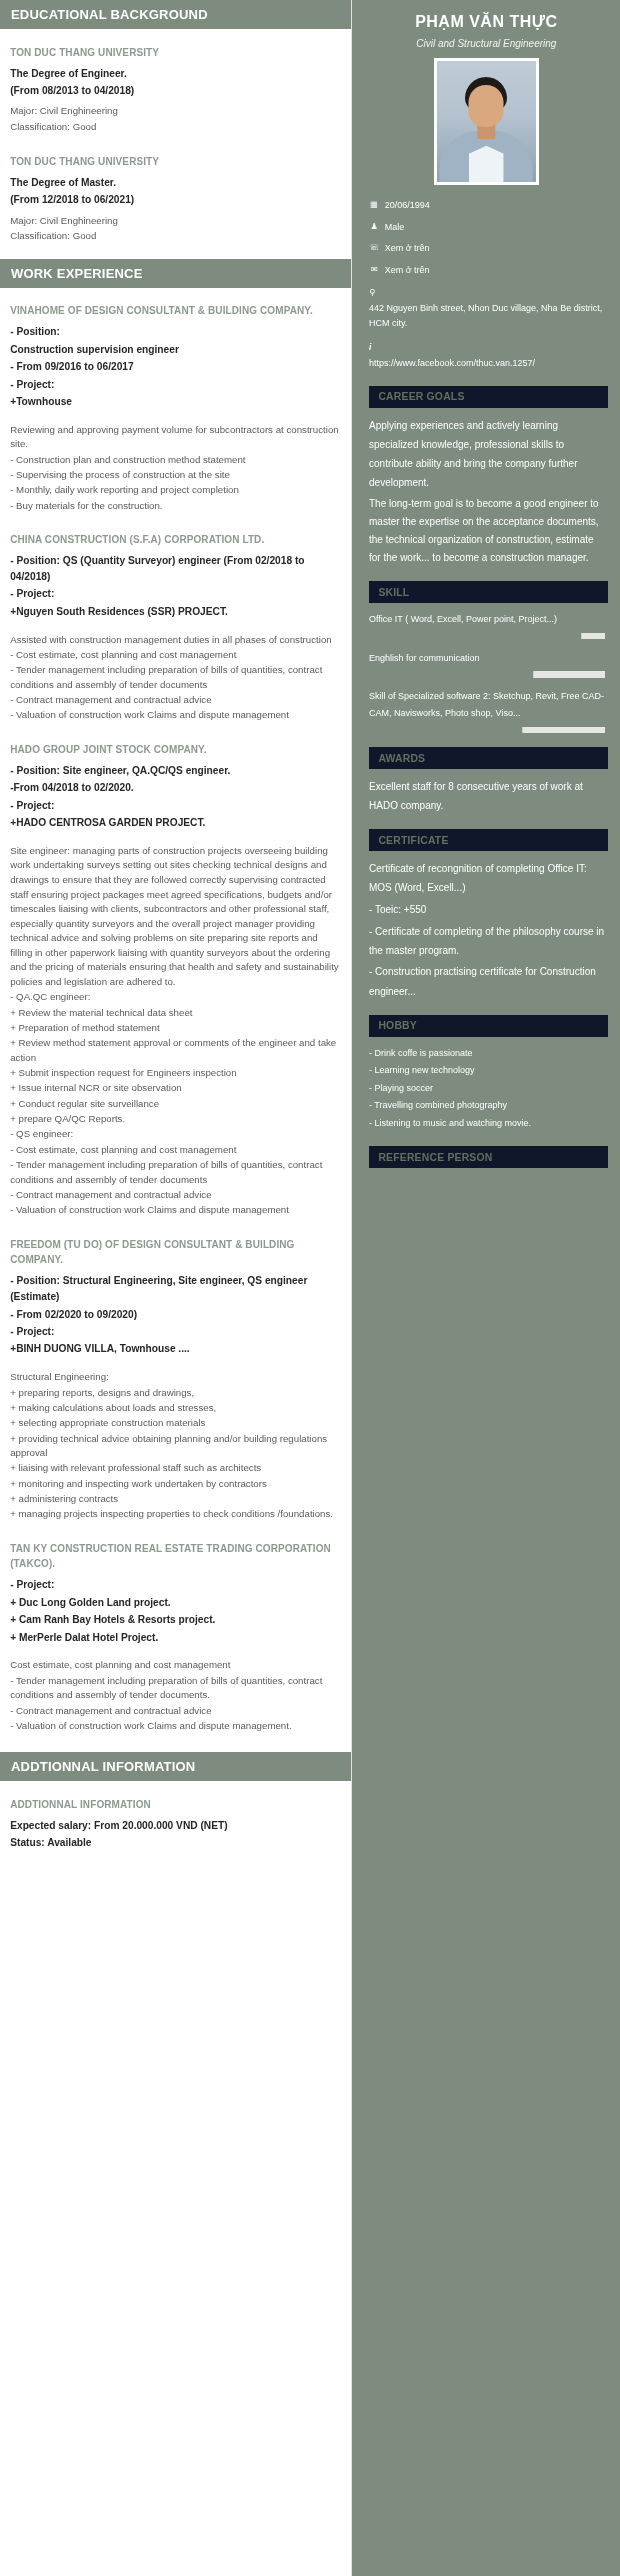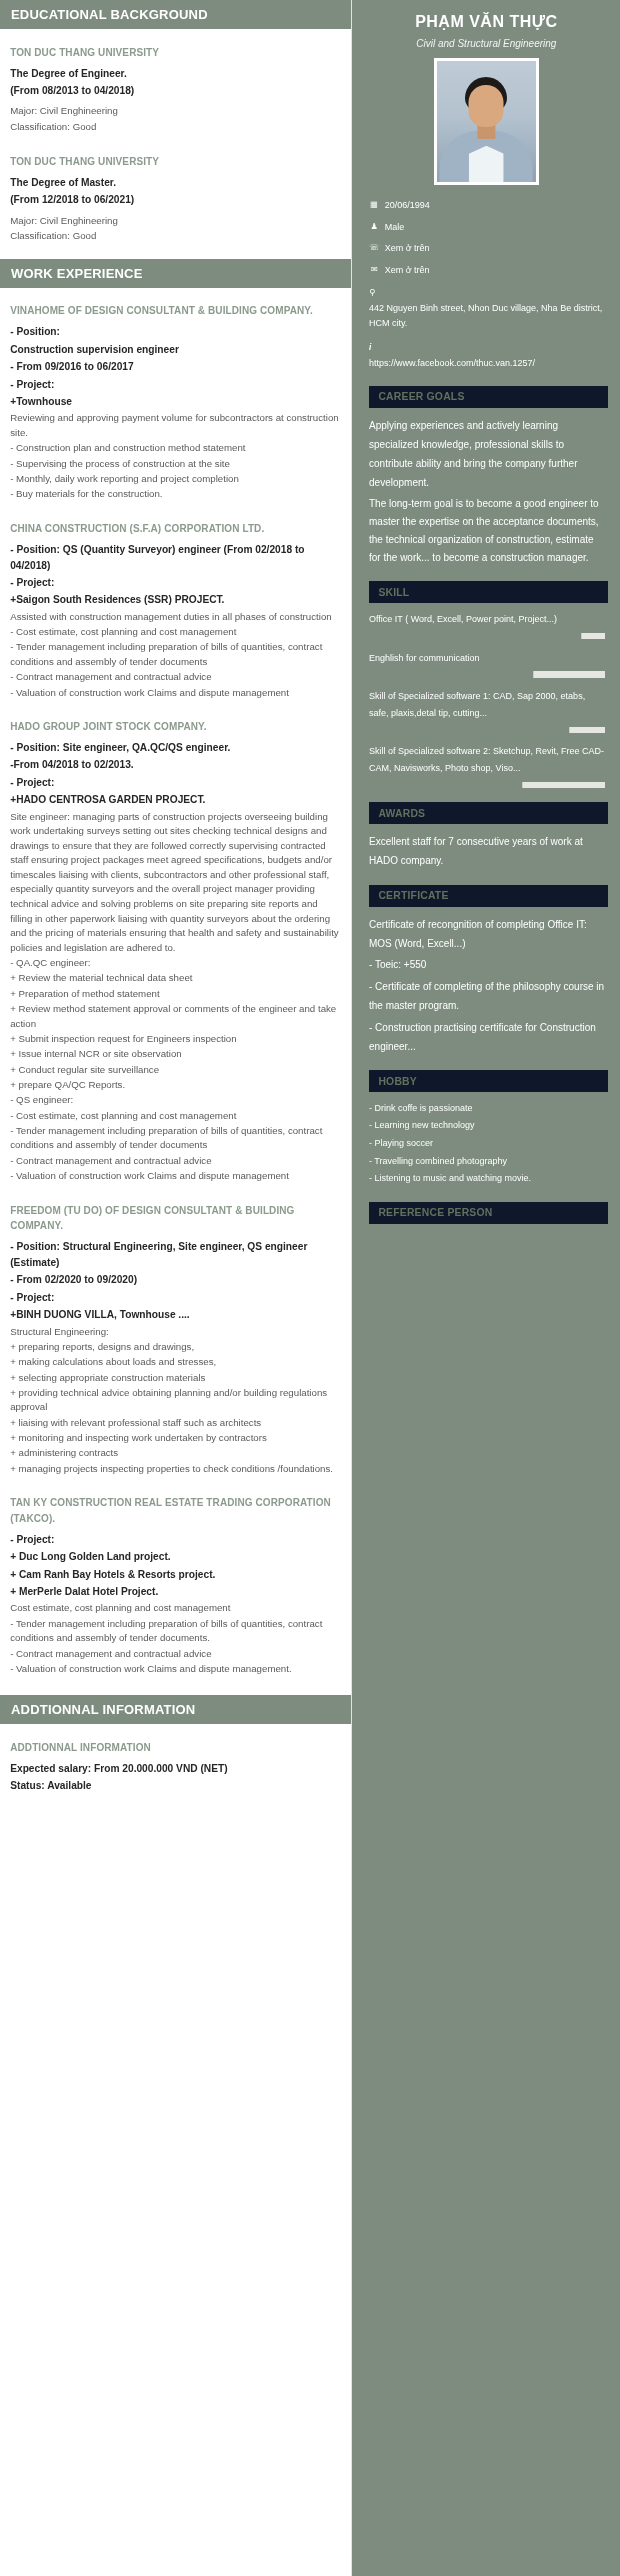--- a/index.html
+++ b/index.html
@@ -54,21 +54,21 @@
   }
   .plain-line {
     color: #5a5a5a;
     font-size: 9.7px;
     line-height: 1.5;
     margin: 0 0 0.8px 0;
   }
   .edu-gap { height: 11px; }
   .blk-gap { height: 10.2px; }
   .exp-block { margin-bottom: 3.1px; }
-  .exp-bullets { margin-top: 1px; }
+  .exp-bullets { margin-top: 13px; }
 
   
   .right-col {
     width: 291px;
     background: #7e8c80;
     color: #ffffff;
     padding: 0 0 13px 0;
   }
   .name-wrap { padding: 11px 11px 0 11px; text-align: center; }
   .cv-name {
@@ -240,34 +240,34 @@
             <div class="plain-line">- Supervising the process of construction at the site</div>
             <div class="plain-line">- Monthly, daily work reporting and project completion</div>
             <div class="plain-line">- Buy materials for the construction.</div>
           </div>
           <div class="blk-gap"></div>
         </div>
         <div class="exp-block">
           <div class="org-name">CHINA CONSTRUCTION (S.F.A) CORPORATION LTD.</div>
           <div class="bold-line">- Position: QS (Quantity Surveyor) engineer (From 02/2018 to 04/2018)</div>
           <div class="bold-line">- Project:</div>
-          <div class="bold-line">+Saigon South Residences (SSR) PROJECT.</div>
+          <div class="bold-line">+Nguyen South Residences (SSR) PROJECT.</div>
           <div class="exp-bullets">
             <div class="plain-line">  Assisted with construction management duties in all phases of construction</div>
             <div class="plain-line">- Cost estimate, cost planning and cost management</div>
             <div class="plain-line">- Tender management including preparation of bills of quantities, contract conditions and assembly of tender documents</div>
             <div class="plain-line">- Contract management and contractual advice</div>
             <div class="plain-line">- Valuation of construction work Claims and dispute management</div>
           </div>
           <div class="blk-gap"></div>
         </div>
         <div class="exp-block">
           <div class="org-name">HADO GROUP JOINT STOCK COMPANY.</div>
           <div class="bold-line">- Position: Site engineer,  QA.QC/QS engineer.</div>
-          <div class="bold-line">-From 04/2018 to 02/2013.</div>
+          <div class="bold-line">-From 04/2018 to 02/2020.</div>
           <div class="bold-line">- Project:</div>
           <div class="bold-line">+HADO CENTROSA GARDEN PROJECT.</div>
           <div class="exp-bullets">
             <div class="plain-line">   Site engineer: managing parts of construction projects overseeing building work undertaking surveys setting out sites checking technical designs and drawings to ensure that they are followed correctly supervising contracted staff ensuring project packages meet agreed specifications, budgets and/or timescales liaising with clients, subcontractors and other professional staff, especially quantity surveyors and the overall project manager providing technical advice and solving problems on site preparing site reports and filling in other paperwork liaising with quantity surveyors about the ordering and the pricing of materials ensuring that health and safety and sustainability policies and legislation are adhered to.</div>
             <div class="plain-line">- QA.QC engineer:</div>
             <div class="plain-line">+ Review the material technical data sheet</div>
             <div class="plain-line">+ Preparation of method statement</div>
             <div class="plain-line">+ Review method statement approval or comments of the engineer and take action</div>
             <div class="plain-line">+ Submit inspection request for Engineers inspection</div>
             <div class="plain-line">+ Issue internal NCR or site observation</div>
@@ -380,35 +380,29 @@
             <div class="skill-fill" style="width: 90%;"></div>
           </div>
         </div>
         <div class="skill-item">
           <div class="skill-label">Enghlish for communication</div>
           <div class="skill-bar">
             <div class="skill-fill" style="width: 70%;"></div>
           </div>
         </div>
         <div class="skill-item">
-          <div class="skill-label">Skill of Specialized software 1: CAD, Sap 2000, etabs, safe, plaxis,detal tip, cutting...</div>
-          <div class="skill-bar">
-            <div class="skill-fill" style="width: 85%;"></div>
-          </div>
-        </div>
-        <div class="skill-item">
           <div class="skill-label">Skill of Specialized software 2: Sketchup, Revit, Free CAD-CAM, Navisworks, Photo shop, Viso...</div>
           <div class="skill-bar">
             <div class="skill-fill" style="width: 65%;"></div>
           </div>
         </div>
       </div>
 
     <div class="rt-heading">AWARDS</div>
-    <div class="rt-text">  Excellent staff for 7 consecutive years of work at HADO company.</div>
+    <div class="rt-text">  Excellent staff for 8 consecutive years of work at HADO company.</div>
 
     <div class="rt-heading">CERTIFICATE</div>
     <div id="certificate-list">
         <div class="rt-text">  Certificate of  recongnition of completing Office IT: MOS (Word, Excell...)</div>
         <div class="rt-text">- Toeic: +550</div>
         <div class="rt-text">-  Certificate of completing of the philosophy course in the master program.</div>
         <div class="rt-text">-  Construction practising certificate for Construction engineer...</div>
       </div>
 
     <div class="rt-heading">HOBBY</div>

